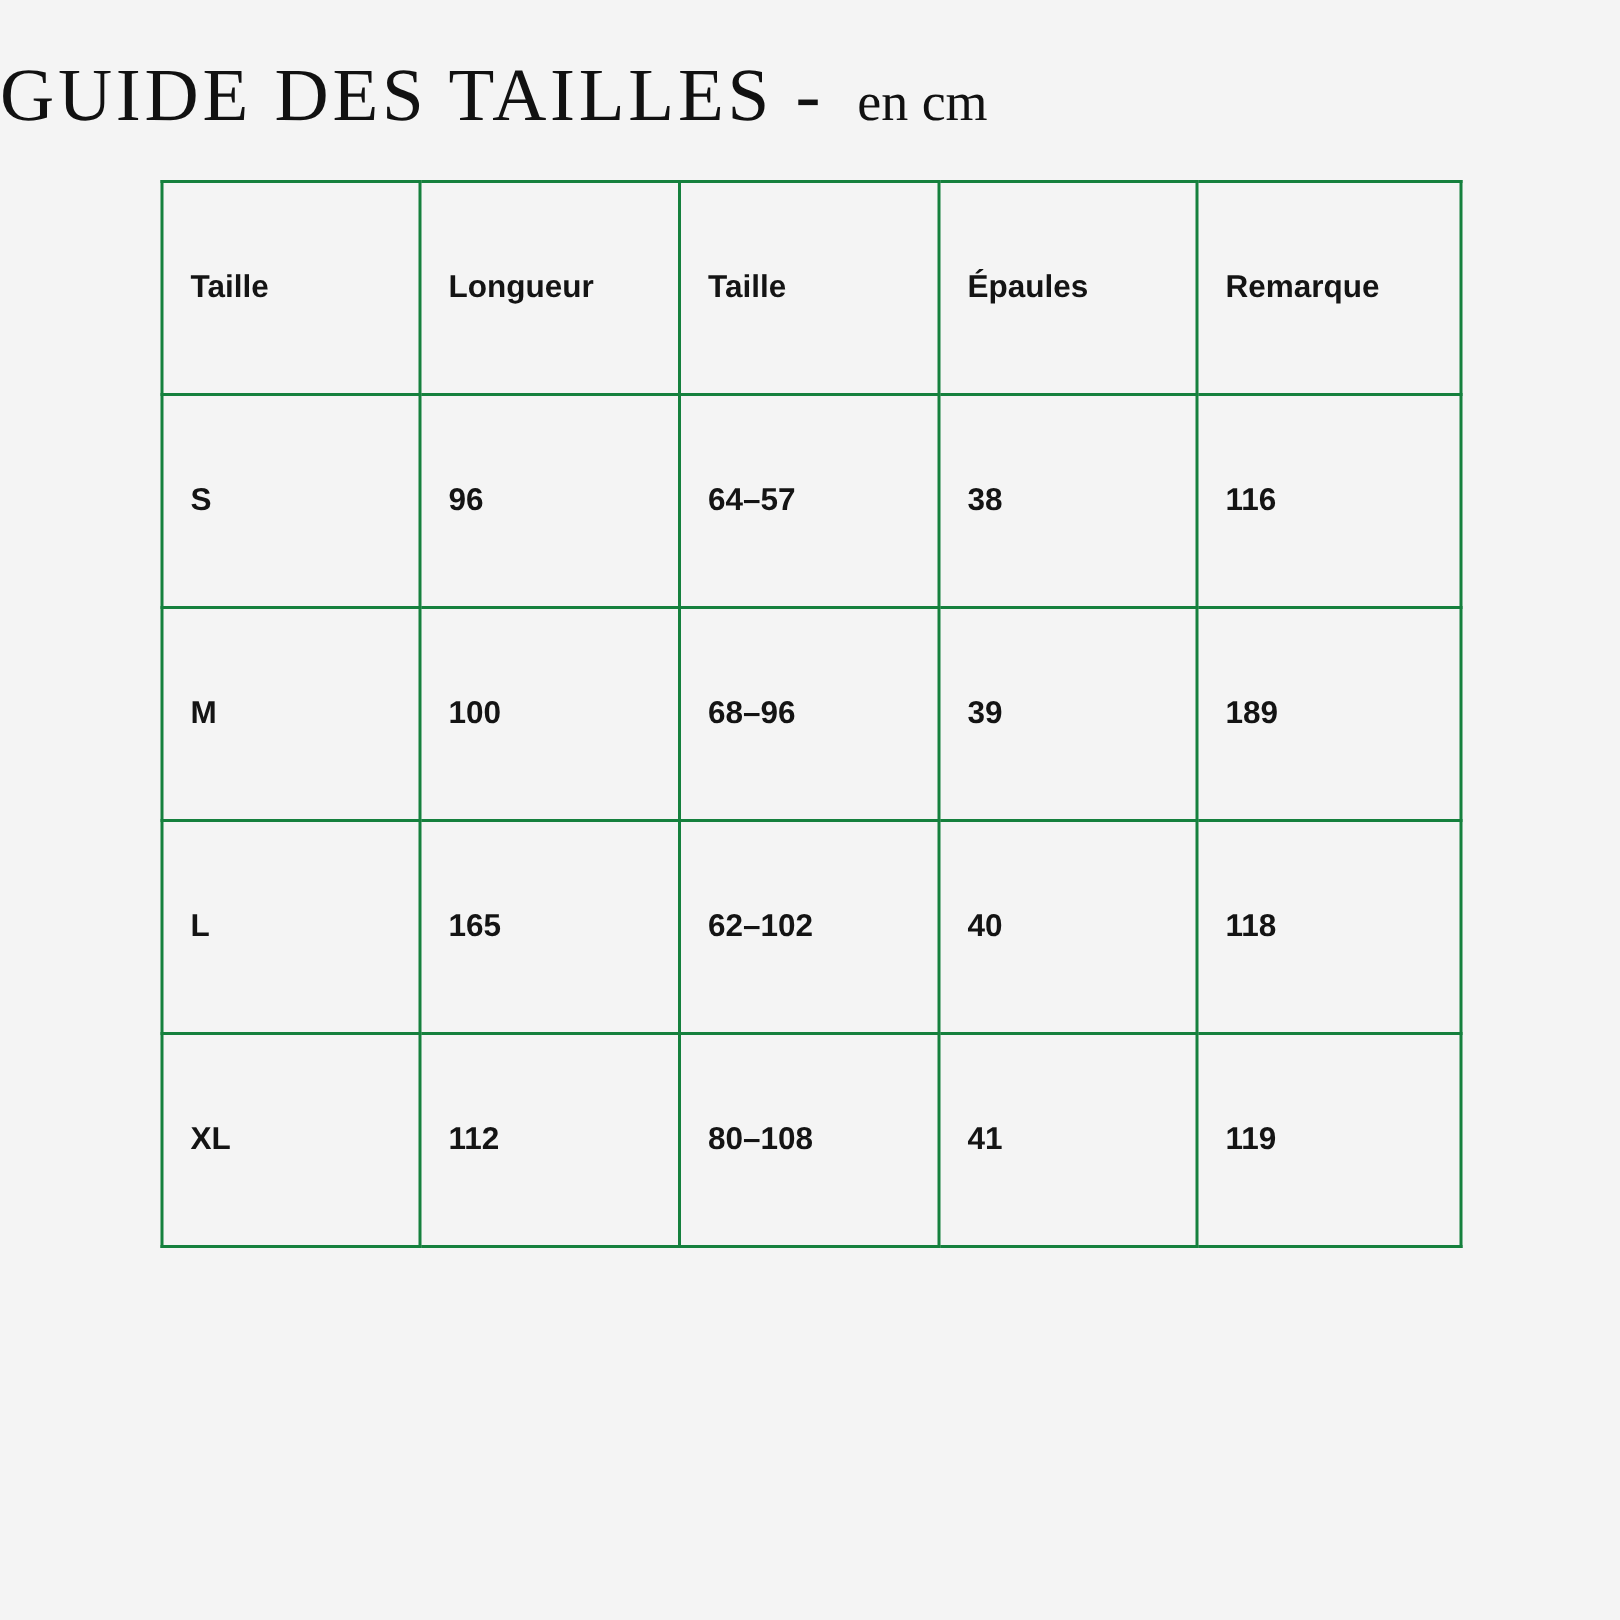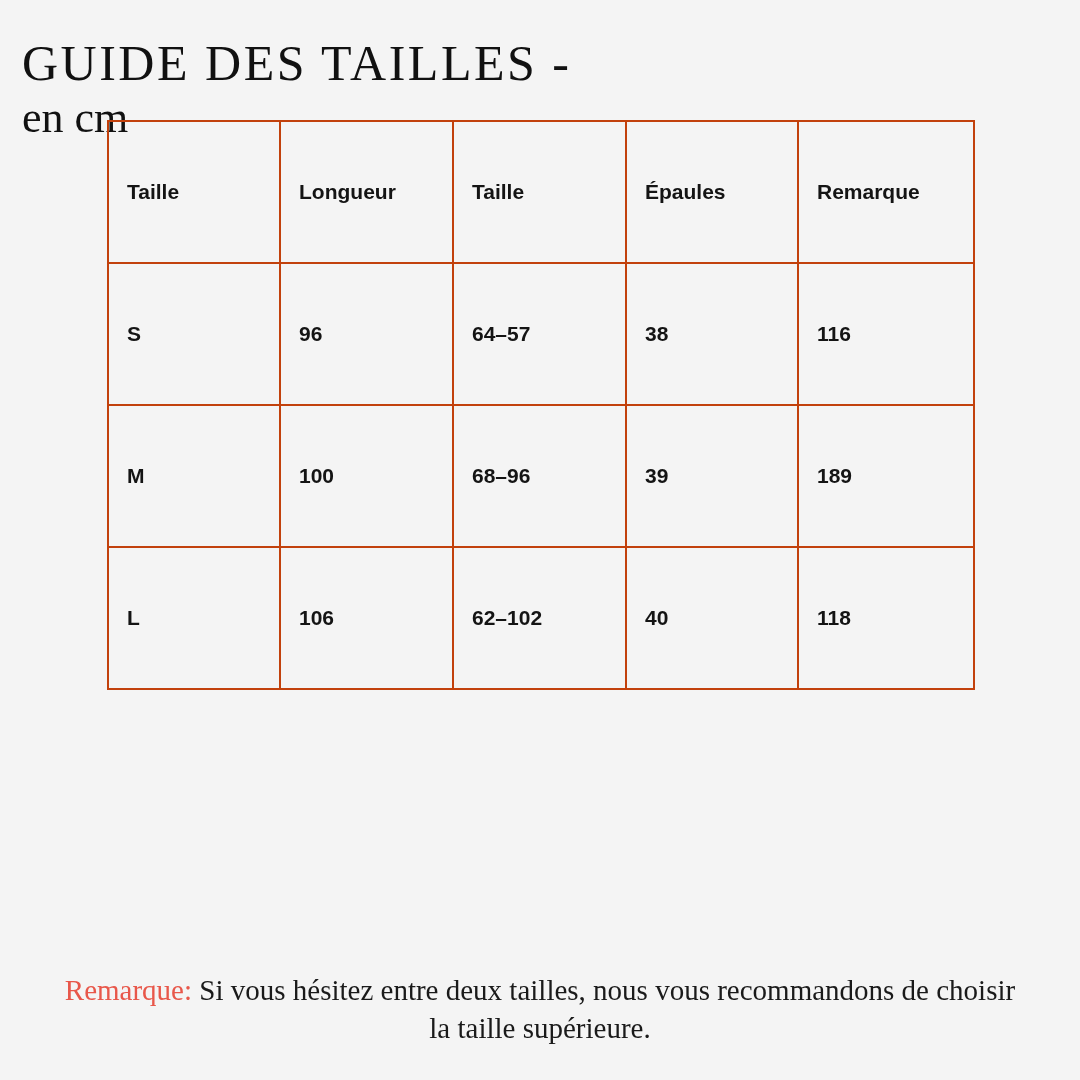--- a/index.html
+++ b/index.html
@@ -23,52 +23,51 @@
 
   
   .title-row {
     position: absolute;
     top: 34px;
     left: 0;
     width: 1080px;
     display: flex;
     align-items: baseline;
     justify-content: flex-start;
-    flex-direction: column;
   }
   .title-main {
     font-family: "Liberation Serif", serif;
     font-size: 50px;
     letter-spacing: 2.5px;
     color: #111111;
     white-space: nowrap;
   }
   .title-sub {
     font-family: "Liberation Serif", serif;
-    font-size: 44px;
+    font-size: 36px;
     color: #111111;
     margin-left: 22px;
     white-space: nowrap;
   }
 
   
   .table-wrap {
     position: absolute;
     top: 120px;
     left: 107px;
     width: 866px;
   }
   table.size-table {
     border-collapse: collapse;
     width: 866px;
     table-layout: fixed;
   }
   table.size-table th,
   table.size-table td {
-    border: 2px solid #c2410c;
+    border: 2px solid #15803d;
     text-align: left;
     vertical-align: middle;
     padding: 0 0 0 18px;
     color: #141414;
   }
   table.size-table thead th {
     height: 140px;
     font-size: 21px;
     font-weight: bold;
   }
@@ -145,26 +144,30 @@
         </tr>
         <tr>
           <td class="size-cell">M</td>
           <td>100</td>
           <td>68–96</td>
           <td>39</td>
           <td>189</td>
         </tr>
         <tr>
           <td class="size-cell">L</td>
-          <td>106</td>
+          <td>165</td>
           <td>62–102</td>
           <td>40</td>
           <td>118</td>
+        </tr>
+        <tr>
+          <td class="size-cell">XL</td>
+          <td>112</td>
+          <td>80–108</td>
+          <td>41</td>
+          <td>119</td>
         </tr>
       </tbody>
     </table>
   </div>
 
-  <div class="note">
-    <span class="note-label">Remarque:</span><span class="note-text"> Si vous hésitez entre deux tailles, nous vous recommandons de choisir la taille supérieure.</span>
-  </div>
 
 </div>
 
 </body></html>

